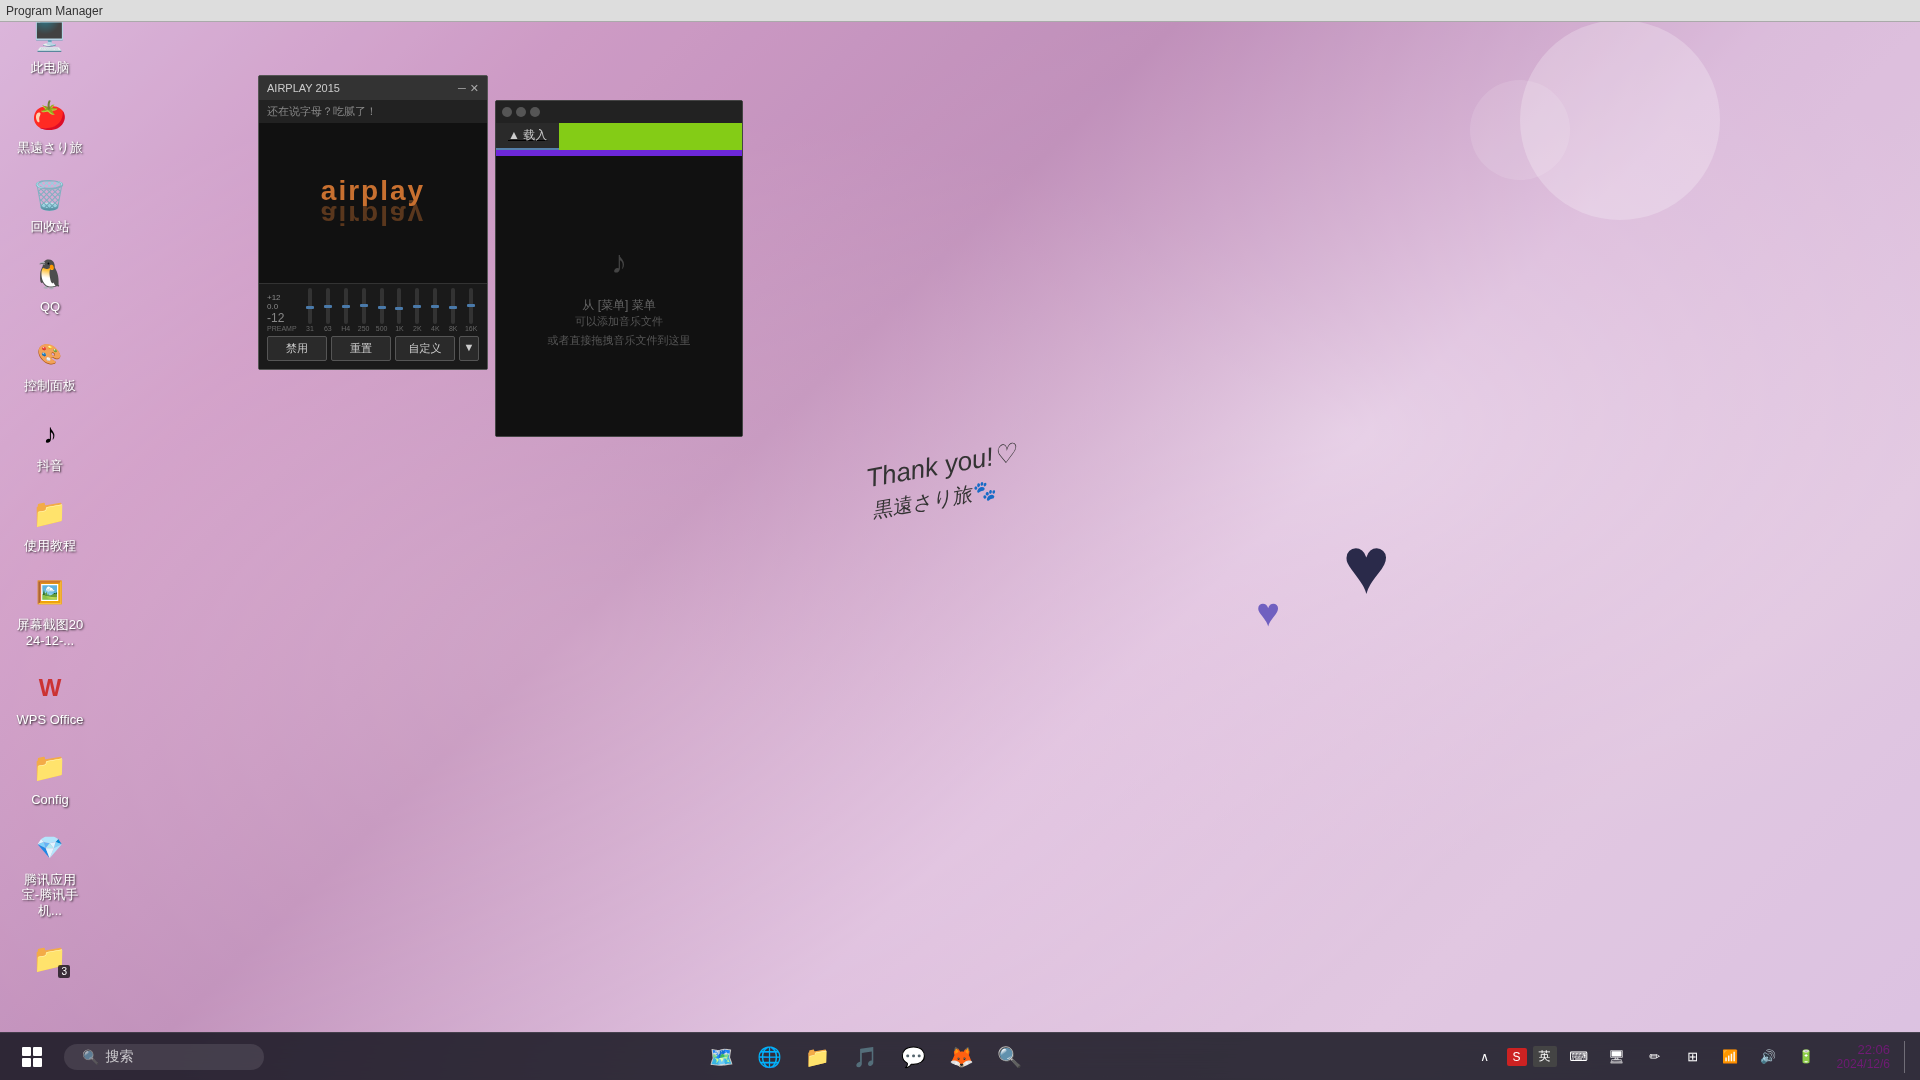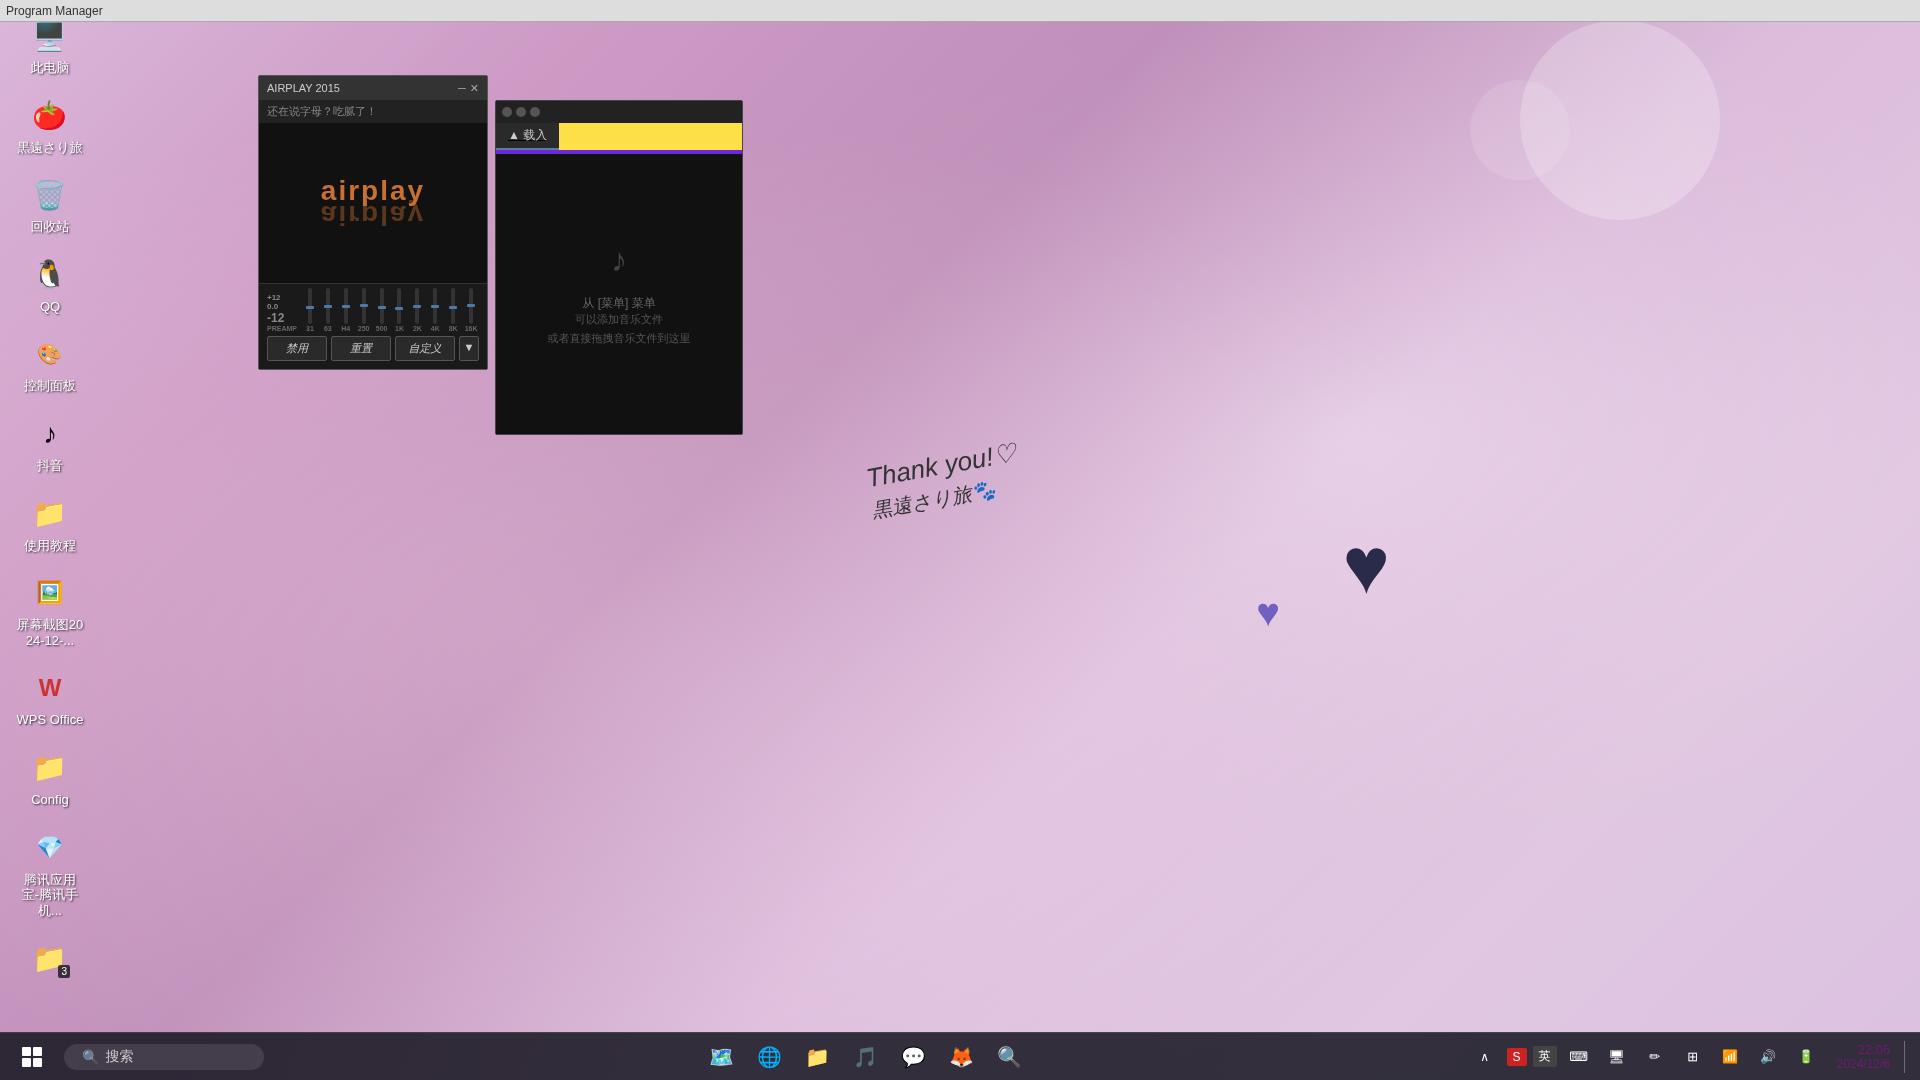--- a/index.html
+++ b/index.html
@@ -289,21 +289,20 @@
     .airplay-eq-section {
       background: #1a1a1a;
       padding: 8px;
       border-top: 1px solid #333;
     }
 
     .eq-controls {
       display: flex;
       align-items: flex-end;
       margin-bottom: 4px;
-      font-weight: bold;
     }
 
     .eq-label {
       color: #aaa;
       font-size: 9px;
       width: 35px;
     }
 
     .eq-bars {
       display: flex;
@@ -355,21 +354,20 @@
       flex: 1;
       padding: 4px 0;
       background: #2a2a2a;
       border: 1px solid #555;
       color: #ccc;
       font-size: 11px;
       text-align: center;
       cursor: pointer;
       border-radius: 2px;
       font-family: 'Microsoft YaHei', sans-serif;
-      font-style: italic;
     }
 
     .airplay-btn-dropdown {
       width: 20px;
       padding: 4px 0;
       background: #2a2a2a;
       border: 1px solid #555;
       color: #ccc;
       font-size: 11px;
       text-align: center;
@@ -405,23 +403,23 @@
     }
 
     .title-btn {
       width: 10px;
       height: 10px;
       border-radius: 50%;
       cursor: pointer;
     }
 
     .music-tab-bar {
-      background: #fde047;
-      display: flex;
-      border-bottom: 4px solid #6d28d9;
+      background: #84cc16;
+      display: flex;
+      border-bottom: 6px solid #6d28d9;
       text-decoration: underline;
     }
 
     .music-tab {
       padding: 4px 12px;
       color: #888;
       font-size: 12px;
       cursor: pointer;
       font-family: 'Microsoft YaHei', sans-serif;
     }

